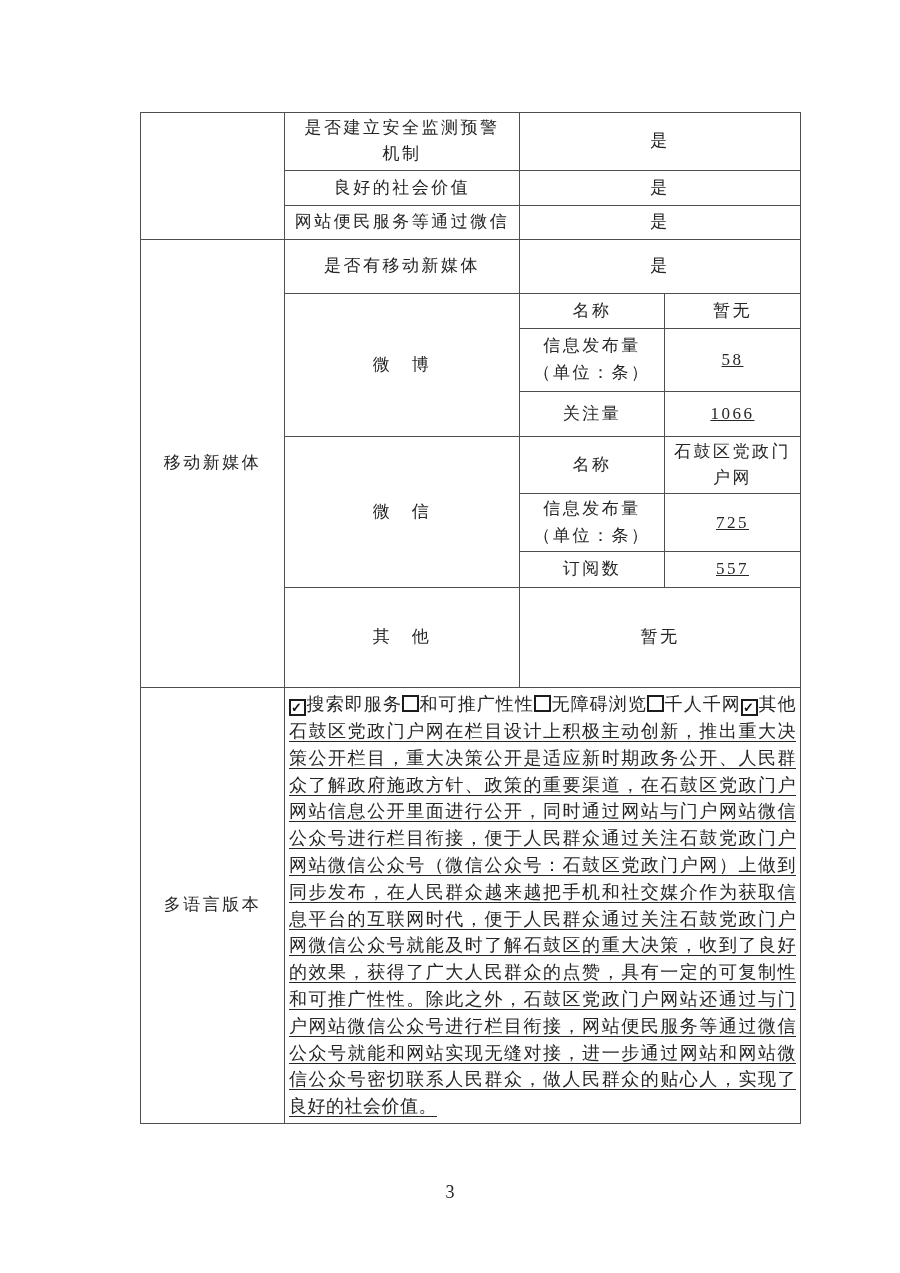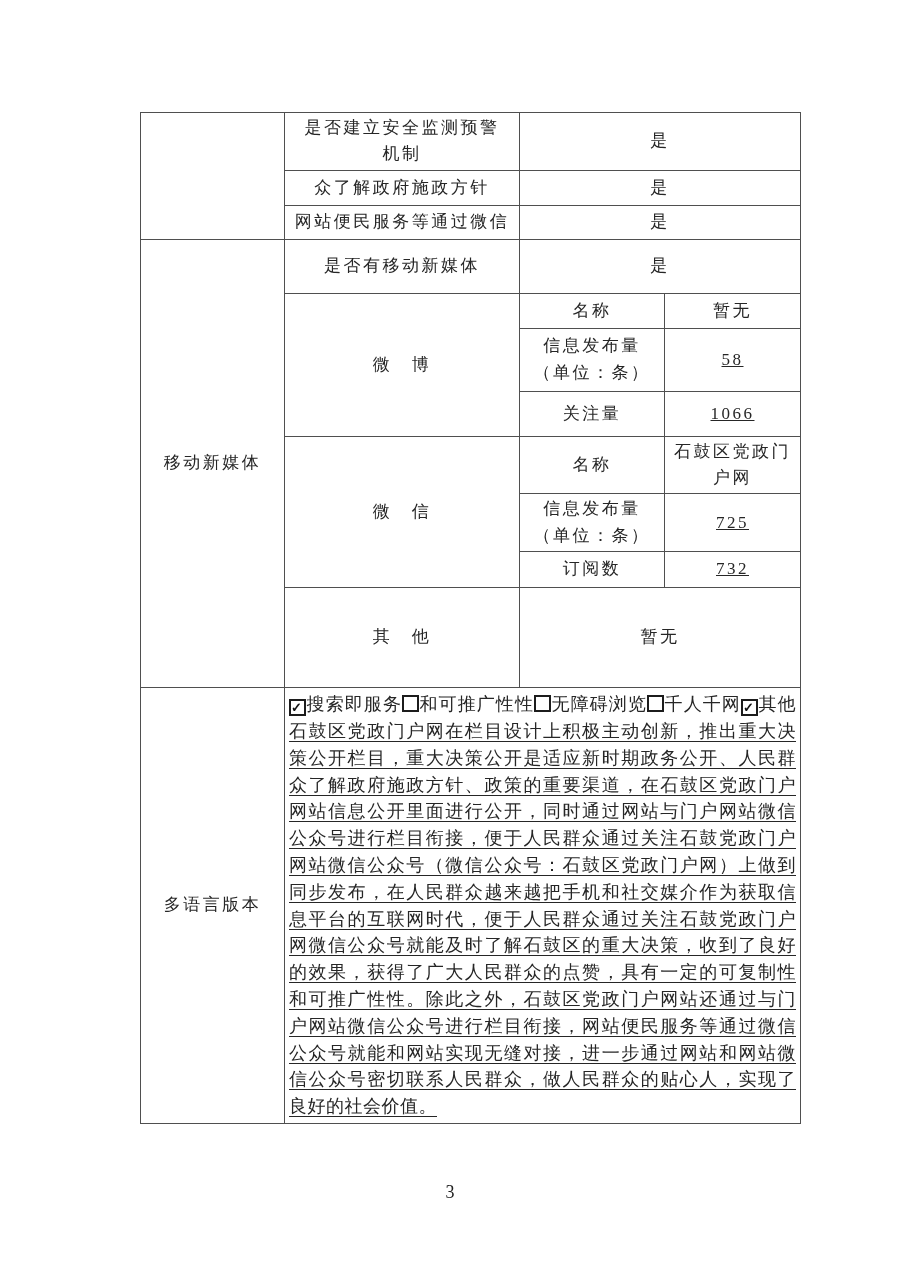--- a/index.html
+++ b/index.html
@@ -59,21 +59,21 @@
     <col style="width:136px">
   </colgroup>
   <tbody>
     <tr style="height:52px">
       <td rowspan="3"></td>
       <td class="preline">是否建立安全监测预警
 机制</td>
       <td colspan="2">是</td>
     </tr>
     <tr style="height:35px">
-      <td>众了解政府施政方针</td>
+      <td>良好的社会价值</td>
       <td colspan="2">是</td>
     </tr>
     <tr style="height:34px">
       <td>网站便民服务等通过微信</td>
       <td colspan="2">是</td>
     </tr>
     <tr style="height:54px">
       <td rowspan="8">移动新媒体</td>
       <td>是否有移动新媒体</td>
       <td colspan="2">是</td>
@@ -98,21 +98,21 @@
       <td class="preline">石鼓区党政门
 户网</td>
     </tr>
     <tr style="height:55px">
       <td class="preline">信息发布量
 （单位：条）</td>
       <td class="num">725</td>
     </tr>
     <tr style="height:36px">
       <td>订阅数</td>
-      <td class="num">732</td>
+      <td class="num">557</td>
     </tr>
     <tr style="height:100px">
       <td>其　他</td>
       <td colspan="2">暂无</td>
     </tr>
     <tr style="height:436px">
       <td>多语言版本</td>
       <td colspan="3" class="innov-cell">
         <div class="cb-line"><span class="cb-box">✓</span><span>搜索即服务</span><span class="cb-box"></span><span>和可推广性性</span><span class="cb-box"></span><span>无障碍浏览</span><span class="cb-box"></span><span>千人千网</span><span class="cb-box">✓</span><span>其他</span></div>
         <div class="p-line">石鼓区党政门户网在栏目设计上积极主动创新，推出重大决</div>

